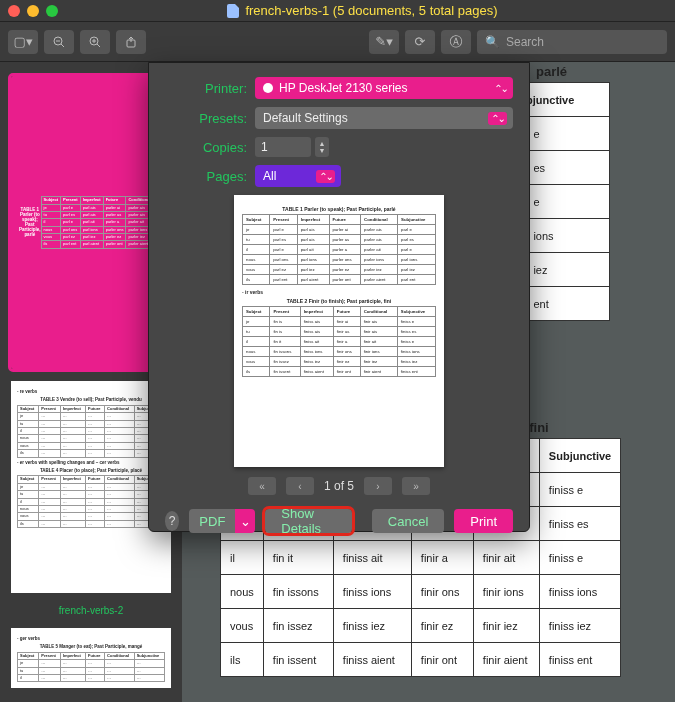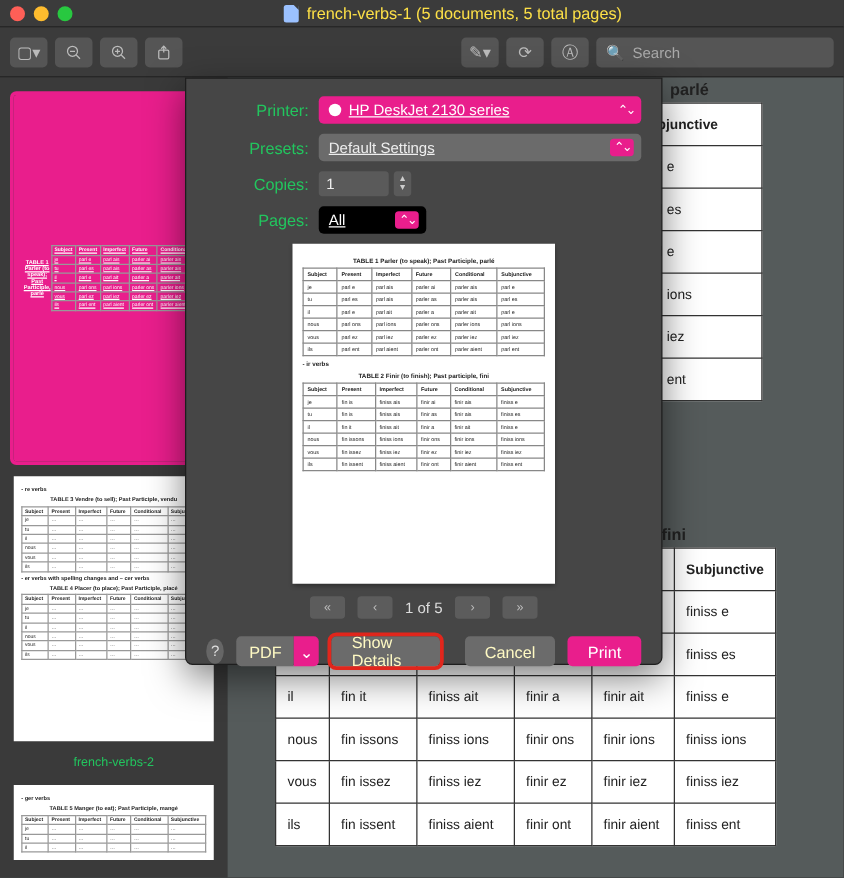--- a/index.html
+++ b/index.html
@@ -86,21 +86,21 @@
     box-shadow:0 10px 30px rgba(0,0,0,.5);
     z-index:50; color:#e6e6e6;
     padding:14px 16px 12px;
     display:flex; flex-direction:column;
   }
   .row { display:flex; align-items:center; margin-bottom:8px; }
   .row label{ width:82px; text-align:right; margin-right:8px; color:#22c55e; font-size:13px;}
   .sel {
     flex:1; height:22px; background:#e91e8c; color:#fff;
     border-radius:4px; display:flex; align-items:center; padding:0 8px;
-    position:relative; font-size:12px;text-decoration:underline;
+    position:relative; font-size:12px;
   }
   .sel.light { background:#6b6b6b; color:#eee; }
   .sel .chev { position:absolute; right:6px; font-size:10px; letter-spacing:-2px;}
   .sel .dot { width:10px; height:10px; border-radius:50%; background:#fff; margin-right:6px; display:inline-block;}
   .copies { display:flex; align-items:center; }
   .copies .nbox{
     width:56px; height:20px; background:#5a5a5a; border-radius:3px;
     color:#eee; display:flex; align-items:center; padding:0 6px; font-size:12px;
   }
   .copies .step{
@@ -120,21 +120,21 @@
   .preview .psub{font-weight:bold;font-size:5px;margin:4px 0 2px;}
   .preview table{border-collapse:collapse;width:100%;font-size:4.3px;}
   .preview th,.preview td{border:1px solid #888;padding:2px 3px;text-align:left;}
   
   .pager{display:flex;align-items:center;gap:10px;margin-top:10px;color:#ddd;font-size:12px;}
   .pgbtn{width:28px;height:18px;background:#5c5c5c;border-radius:3px;display:flex;align-items:center;justify-content:center;font-size:10px;color:#bbb;}
   
   .bottom{display:flex;align-items:center;gap:10px;margin-top:14px;}
   .help{width:20px;height:20px;border-radius:50%;background:#666;display:flex;align-items:center;justify-content:center;font-size:12px;color:#ddd;}
   .btn{
-    height:24px;padding:0 16px;border-radius:4px;background:#6b6b6b;color:#fef9c3;
+    height:24px;padding:0 16px;border-radius:4px;background:#6b6b6b;color:#86efac;
     display:flex;align-items:center;justify-content:center;font-size:13px;
   }
   .btn.pink{background:#e91e8c;color:#fff;}
   .pdfbtn{display:flex;align-items:center;}
   .pdfbtn .btn{border-radius:4px 0 0 4px;padding:0 10px;}
   .pdfbtn .drop{width:18px;height:24px;border-radius:0 4px 4px 0;display:flex;align-items:center;justify-content:center;}
   .hl-red{ outline:3px solid #e1261c; }
 </style>
 </head>
 <body>
@@ -538,21 +538,21 @@
           <span>1</span>
         </div>
       <div class="step">
           <span>▲</span>
           <span>▼</span>
         </div>
     </div>
   </div>
   <div class="row">
     <label>Pages:</label>
-    <div class="sel pages-sel" style="background:#000000;">
+    <div class="sel pages-sel" style="background:#6d28d9;">
       <span>All</span>
       <span class="chev" style="background:#e91e8c;padding:1px 3px;border-radius:3px;color:#fff;">⌃⌄</span>
     </div>
   </div>
 
   <div class="preview-wrap">
     <div class="preview" id="preview">
         <div class="phead">TABLE 1  Parler (to speak); Past Participle, parlé</div>
         <table>
           <tbody>

